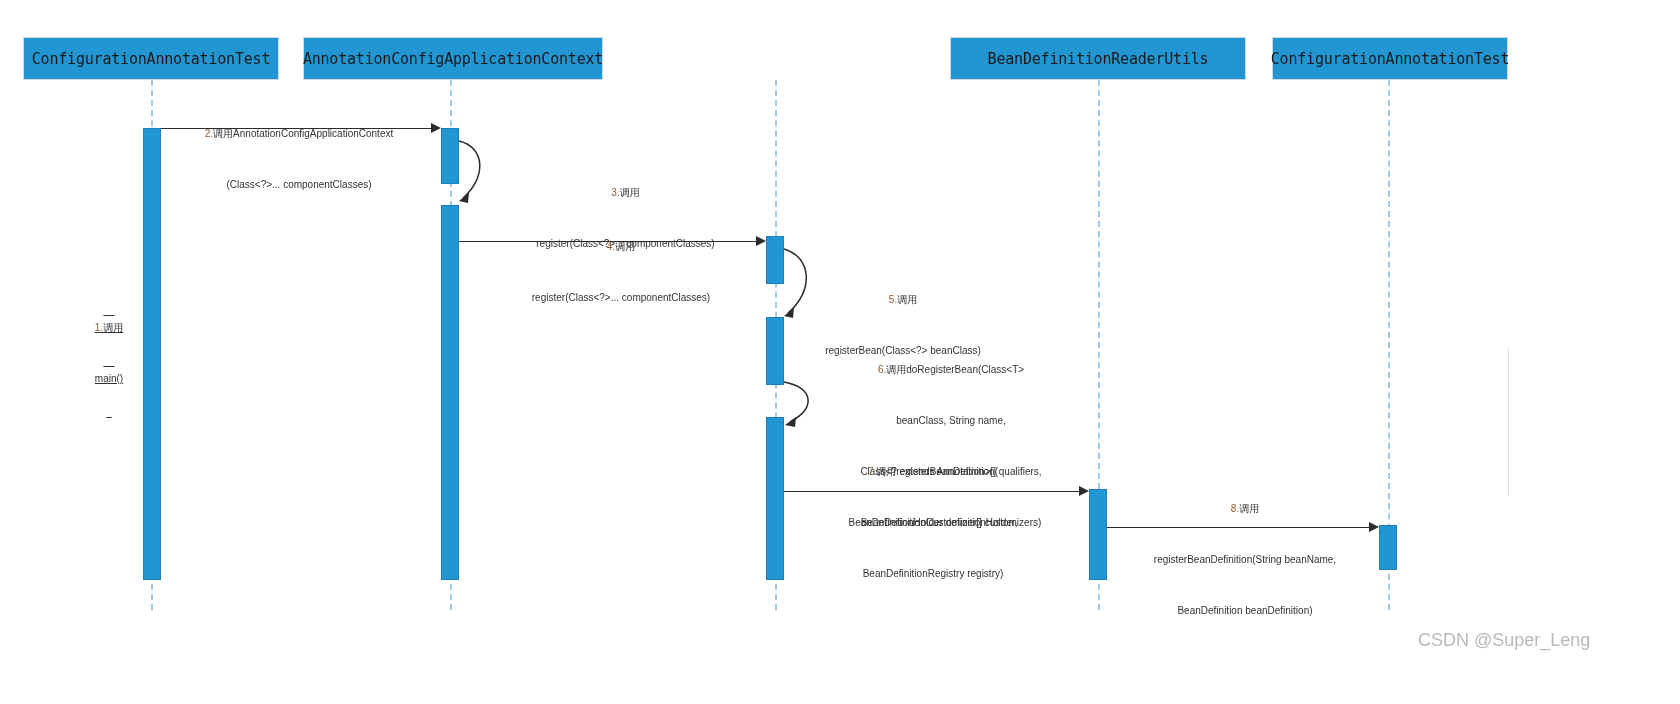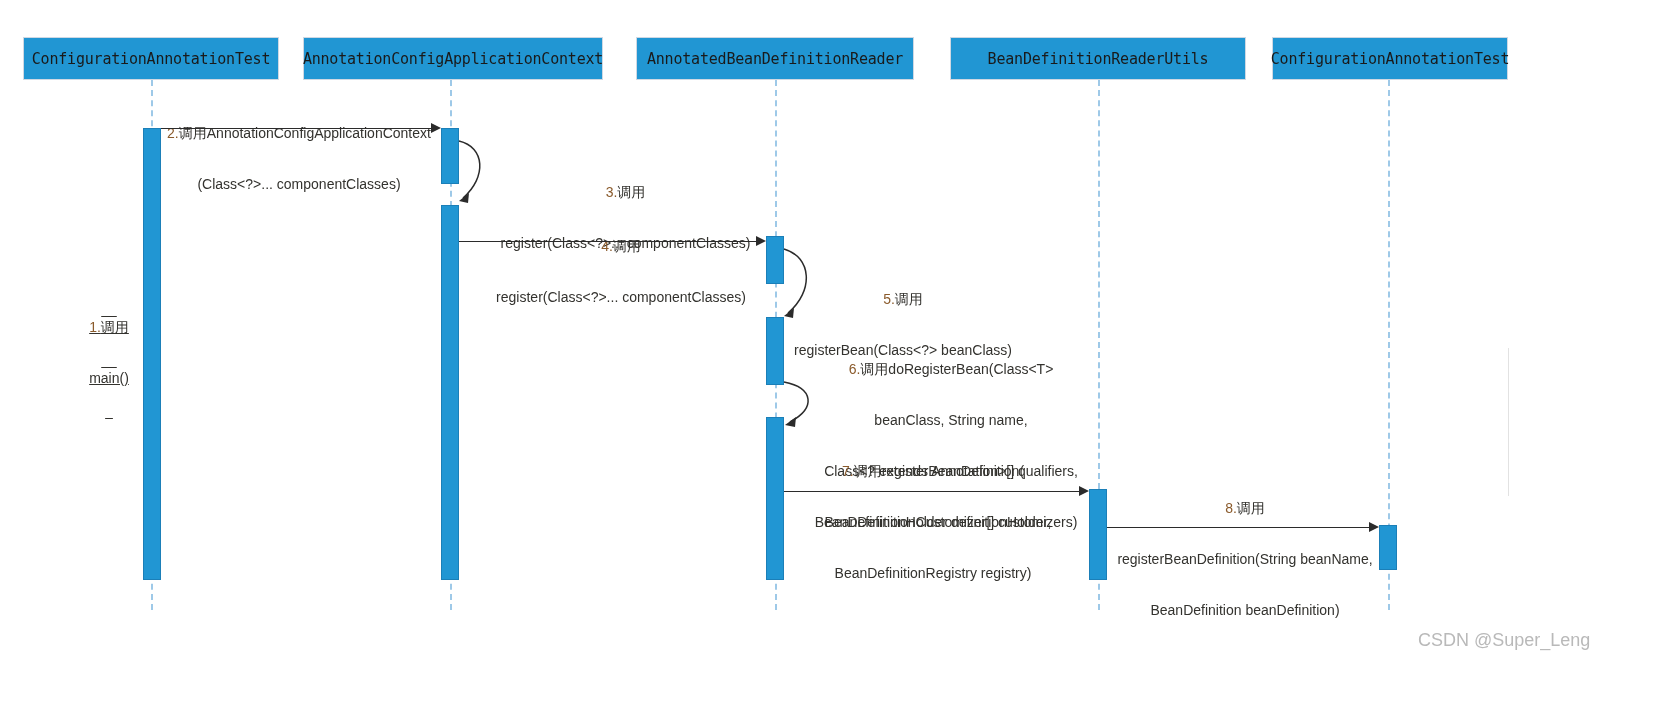--- a/index.html
+++ b/index.html
@@ -45,21 +45,21 @@
     position: absolute;
     background: #2196d3;
     border: 1px solid #1b7fb8;
     box-sizing: border-box;
   }
 
   
   .msg-label {
     position: absolute;
     font-family: "Liberation Sans", sans-serif;
-    font-size: 14px;
+    font-size: 10px;
     line-height: 17px;
     color: #33322e;
     text-align: center;
     white-space: pre;
   }
   .msg-label .num {
     color: #8a5a2b;
   }
 
   
@@ -109,23 +109,20 @@
   <div class="lifeline" style="left:450px; top:80px; height:530px;"></div>
   <div class="lifeline" style="left:775px; top:80px; height:530px;"></div>
   <div class="lifeline" style="left:1098px; top:80px; height:530px;"></div>
   <div class="lifeline" style="left:1388px; top:80px; height:530px;"></div>
 
   <div class="participant" style="left:303px; top:37px; width:300px; height:43px;">
     <span>AnnotationConfigApplicationContext</span>
   </div>
   <div class="participant" style="left:23px; top:37px; width:256px; height:43px;">
     <span>ConfigurationAnnotationTest</span>
-  </div>
-  <div class="participant" style="left:636px; top:37px; width:278px; height:43px;">
-    <span>AnnotatedBeanDefinitionReader</span>
   </div>
   <div class="participant" style="left:950px; top:37px; width:296px; height:43px;">
     <span>BeanDefinitionReaderUtils</span>
   </div>
   <div class="participant" style="left:1272px; top:37px; width:236px; height:43px;">
     <span>ConfigurationAnnotationTest</span>
   </div>
 
   <div class="activation" style="left:143px; top:128px; width:18px; height:452px;"></div>
 

